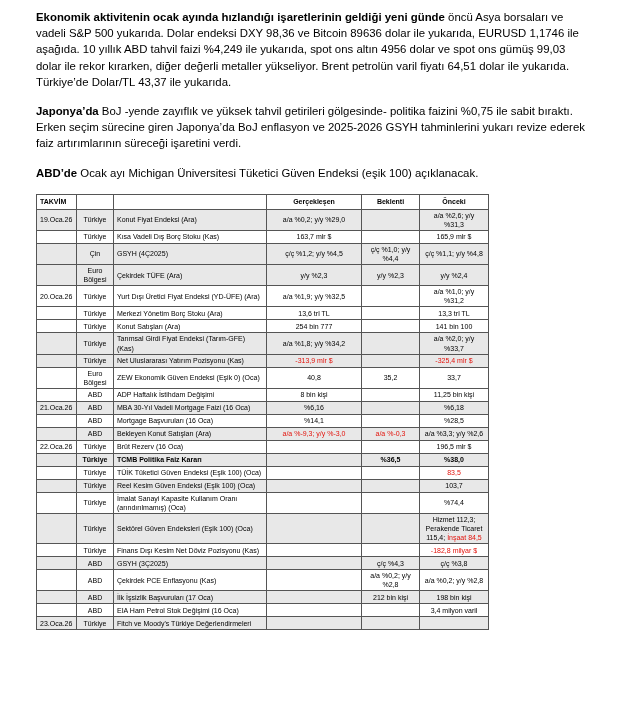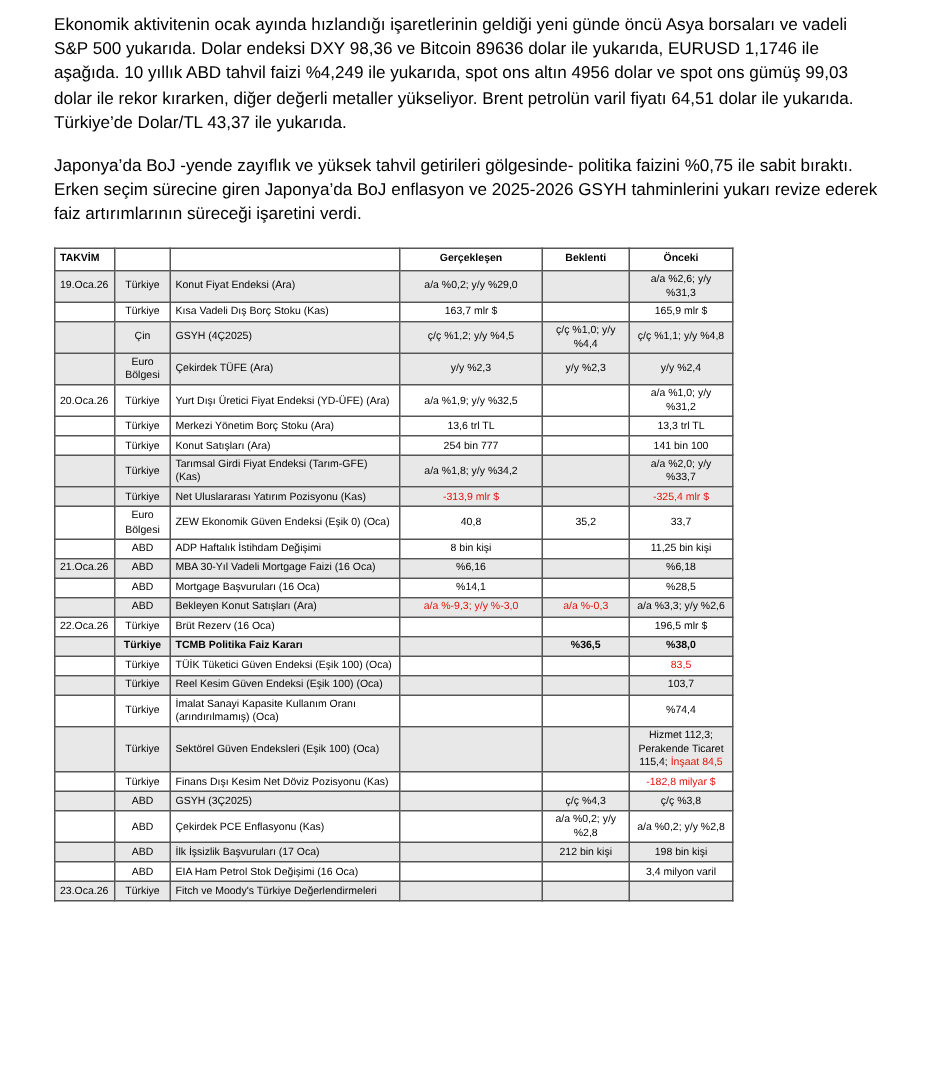--- a/index.html
+++ b/index.html
@@ -10,21 +10,21 @@
   }
   .page{padding:9px 34px 0 36px;}
   .title{
     font-size:12.5px;font-weight:bold;
     margin:4px 0 14px 0;letter-spacing:0;
   }
   .para{
     font-size:11.4px;line-height:1.42;
     margin:0 0 13px 0;
   }
-  .para strong{font-weight:normal;text-align:right;}
+  .para strong{font-weight:bold;text-align:right;}
   table.cal{
     border-collapse:collapse;table-layout:fixed;
     width:452px;margin-top:3px;
     font-size:7px;line-height:1.3;
   }
   table.cal th, table.cal td{
     border:1px solid #555;
     padding:1px 3px;
     vertical-align:middle;
     overflow:hidden;
@@ -44,20 +44,21 @@
   tr.boldrow td{font-weight:bold;}
   .red{color:var(--red,#e3120b);}
 </style>
 </head>
 <body>
 
 <div class="page">
   <div id="paras">
       <p class="para"><strong>Ekonomik aktivitenin ocak ayında hızlandığı işaretlerinin geldiği yeni günde</strong><span> öncü Asya borsaları ve vadeli S&amp;P 500 yukarıda. Dolar endeksi DXY 98,36 ve Bitcoin 89636 dolar ile yukarıda, EURUSD 1,1746 ile aşağıda. 10 yıllık ABD tahvil faizi %4,249 ile yukarıda, spot ons altın 4956 dolar ve spot ons gümüş 99,03 dolar ile rekor kırarken, diğer değerli metaller yükseliyor. Brent petrolün varil fiyatı 64,51 dolar ile yukarıda. Türkiye’de Dolar/TL 43,37 ile yukarıda.</span></p>
       <p class="para"><strong>Japonya’da</strong><span> BoJ -yende zayıflık ve yüksek tahvil getirileri gölgesinde- politika faizini %0,75 ile sabit bıraktı. Erken seçim sürecine giren Japonya’da BoJ enflasyon ve 2025-2026 GSYH tahminlerini yukarı revize ederek faiz artırımlarının süreceği işaretini verdi.</span></p>
+      <p class="para"><strong>ABD’de</strong><span> Ocak ayı Michigan Üniversitesi Tüketici Güven Endeksi (eşik 100) açıklanacak.</span></p>
     </div>
   <table class="cal">
     <colgroup>
       <col style="width:40px">
       <col style="width:37px">
       <col style="width:153px">
       <col style="width:95px">
       <col style="width:58px">
       <col style="width:69px">
     </colgroup>

